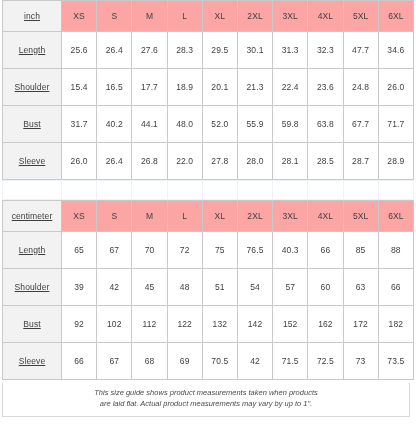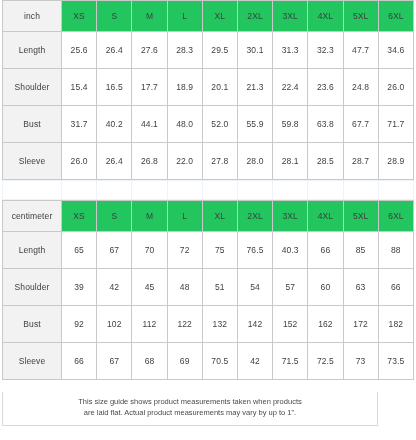--- a/index.html
+++ b/index.html
@@ -35,23 +35,24 @@
     font-size: 8.5px;
     color: #3f3f3f;
     padding: 0;
     height: 36px;
     letter-spacing: 0.1px;
   }
   table.size-table th.unit-head,
   table.size-table td.row-label {
     background: #f2f2f2;
     font-size: 8.5px;
+    text-decoration: underline;
   }
   table.size-table th.size-head {
-    background: #22c55e;
+    background: #fca5a5;
     font-size: 8.5px;
   }
   table.size-table th.unit-head,
   table.size-table td.row-label {
     width: 58px;
   }
   table.size-table thead tr th {
     height: 30px;
   }
   td.data-cell {
@@ -66,24 +67,25 @@
   .spacer-table td {
     border: 1px solid #eef2fa;
     height: 18px;
     padding: 0;
     background: #ffffff;
   }
   .spacer-table td.first {
     width: 58px;
   }
   .footer-table {
-    width: 376px;
-    margin: 12px 2px;
+    width: 408px;
+    margin: 3px 2px;
     border-collapse: collapse;
     table-layout: fixed;
+    font-style: italic;
   }
   .footer-table td {
     border: 1px solid #d8d8d8;
     border-top: none;
     text-align: center;
     padding: 5px 4px 6px 4px;
     font-size: 7.5px;
     line-height: 1.45;
     color: #4a4a4a;
     background: #ffffff;

